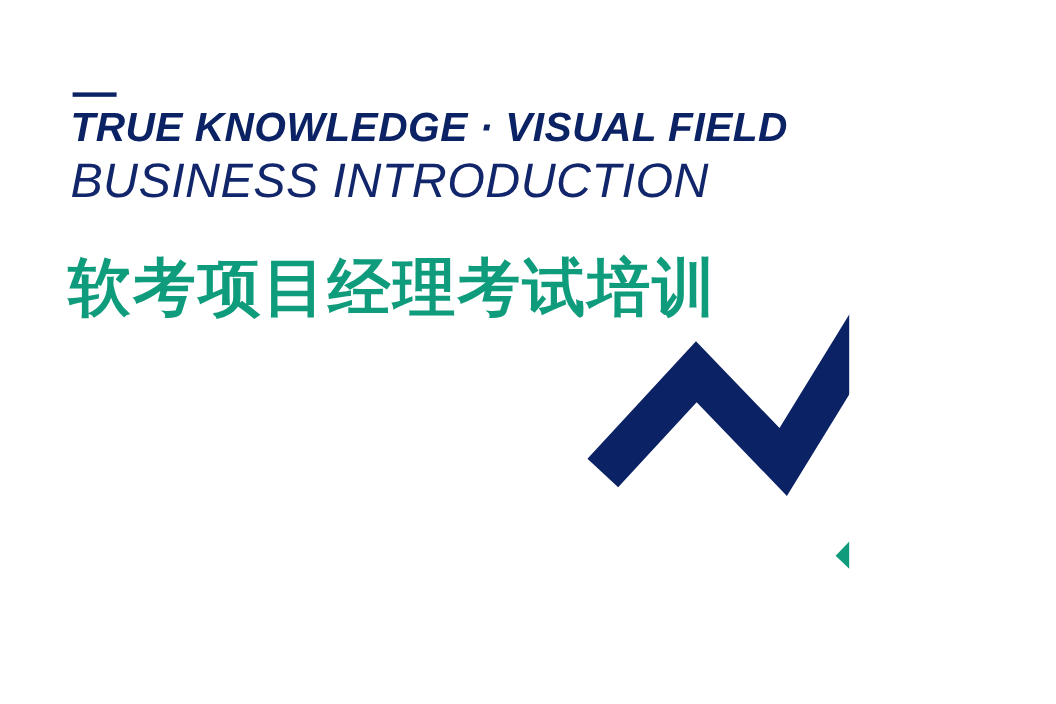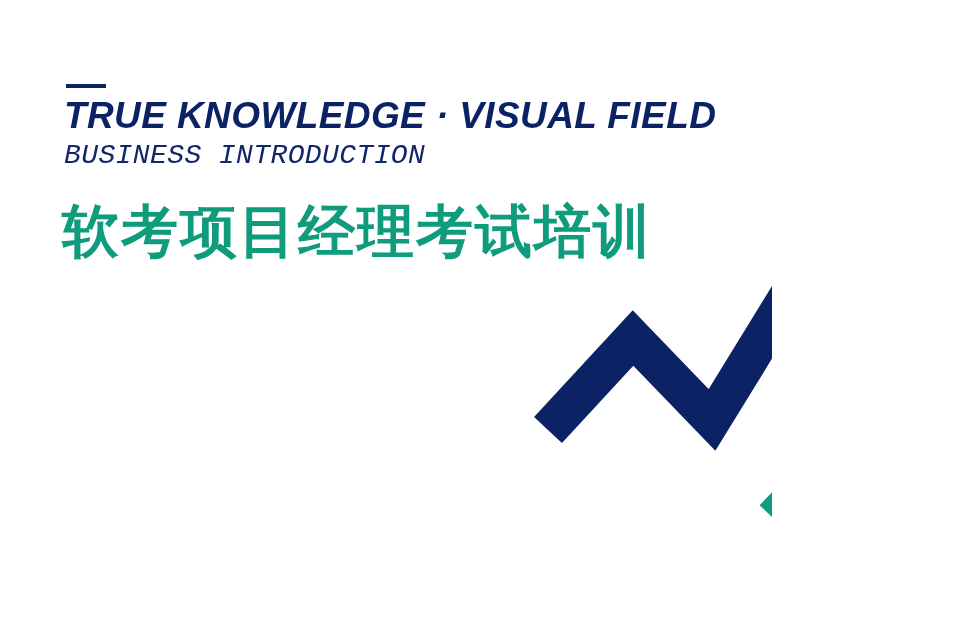--- a/index.html
+++ b/index.html
@@ -44,39 +44,39 @@
     font-style: italic;
     font-weight: bold;
     font-size: 37px;
     line-height: 1.06;
     letter-spacing: 0.4px;
     color: #0b2265;
     white-space: nowrap;
     margin: 0;
   }
   .title-en-sub {
-    font-family: Liberation Mono, monospace;
+    font-family: Liberation Sans, sans-serif;
     font-style: italic;
     font-weight: normal;
-    font-size: 28px;
+    font-size: 44px;
     line-height: 1.18;
     letter-spacing: 0.4px;
     color: #12266b;
     white-space: nowrap;
     margin: 4px 0 0 0;
   }
   .title-cn {
     font-family: "DejaVu Sans", "Liberation Sans", sans-serif;
     font-weight: bold;
     font-size: 57px;
     line-height: 1.05;
     letter-spacing: 2px;
     color: #0f9c7c;
     white-space: nowrap;
-    margin: 30px 0 0 -2px;
+    margin: 42px 0 0 -2px;
   }
 
   
   .footer-company {
     position: absolute;
     right: 22px;
     top: 557px;
     font-family: "Liberation Sans", sans-serif;
     font-size: 10.5px;
     letter-spacing: 0.35px;

